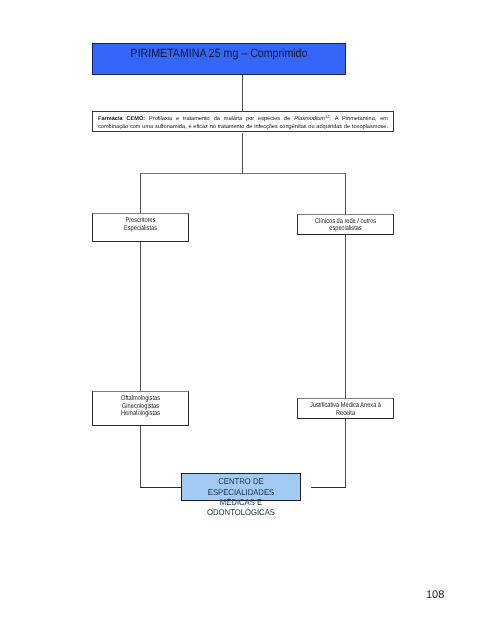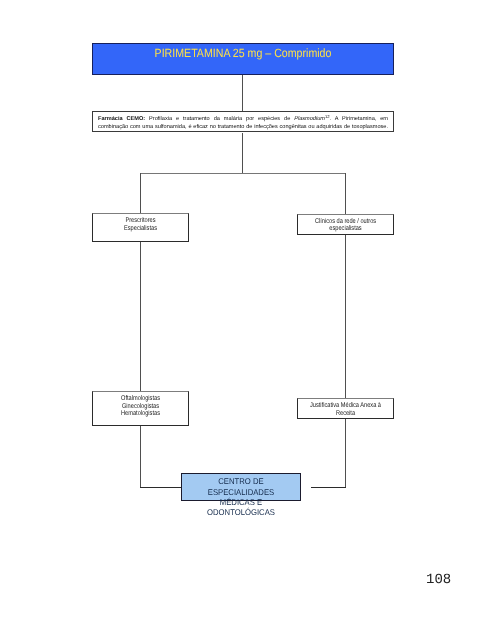--- a/index.html
+++ b/index.html
@@ -27,24 +27,24 @@
     background: #ffffff;
     display: flex;
     align-items: center;
     justify-content: center;
     text-align: center;
     color: #000000;
   }
 
   
   #title-box {
-    left: 92px; top: 43px; width: 302px; height: 32px;
+    left: 92px; top: 43px; width: 254px; height: 32px;
     background: #3366f9;
     border: 1px solid #16205c;
-    color: #fde047;
+    color: #0f172a;
     display: block;
   }
 
   #title-box .txt {
     position: absolute;
     left: 0; right: 0; top: 2.8px;
     font-size: 12px;
     transform: scaleX(0.885);
     text-align: center;
     line-height: 12px;
@@ -110,23 +110,23 @@
     position: absolute;
     background: #767676;
   }
   .vline { width: 1px; background: #4f4f4f; }
   .dark { background: #2b2b2b; }
   .hline { height: 1px; }
 
   #page-number {
     position: absolute;
     left: 426px;
-    top: 572px;
-    font-family: Liberation Mono, monospace;
-    font-size: 14px;
+    top: 589px;
+    font-family: Liberation Sans, sans-serif;
+    font-size: 11px;
     color: #222;
   }
 </style>
 </head>
 <body>
 
 <div class="page">
 
   <div class="box" id="title-box">
     <div class="txt">PIRIMETAMINA 25 mg – Comprimido</div>

